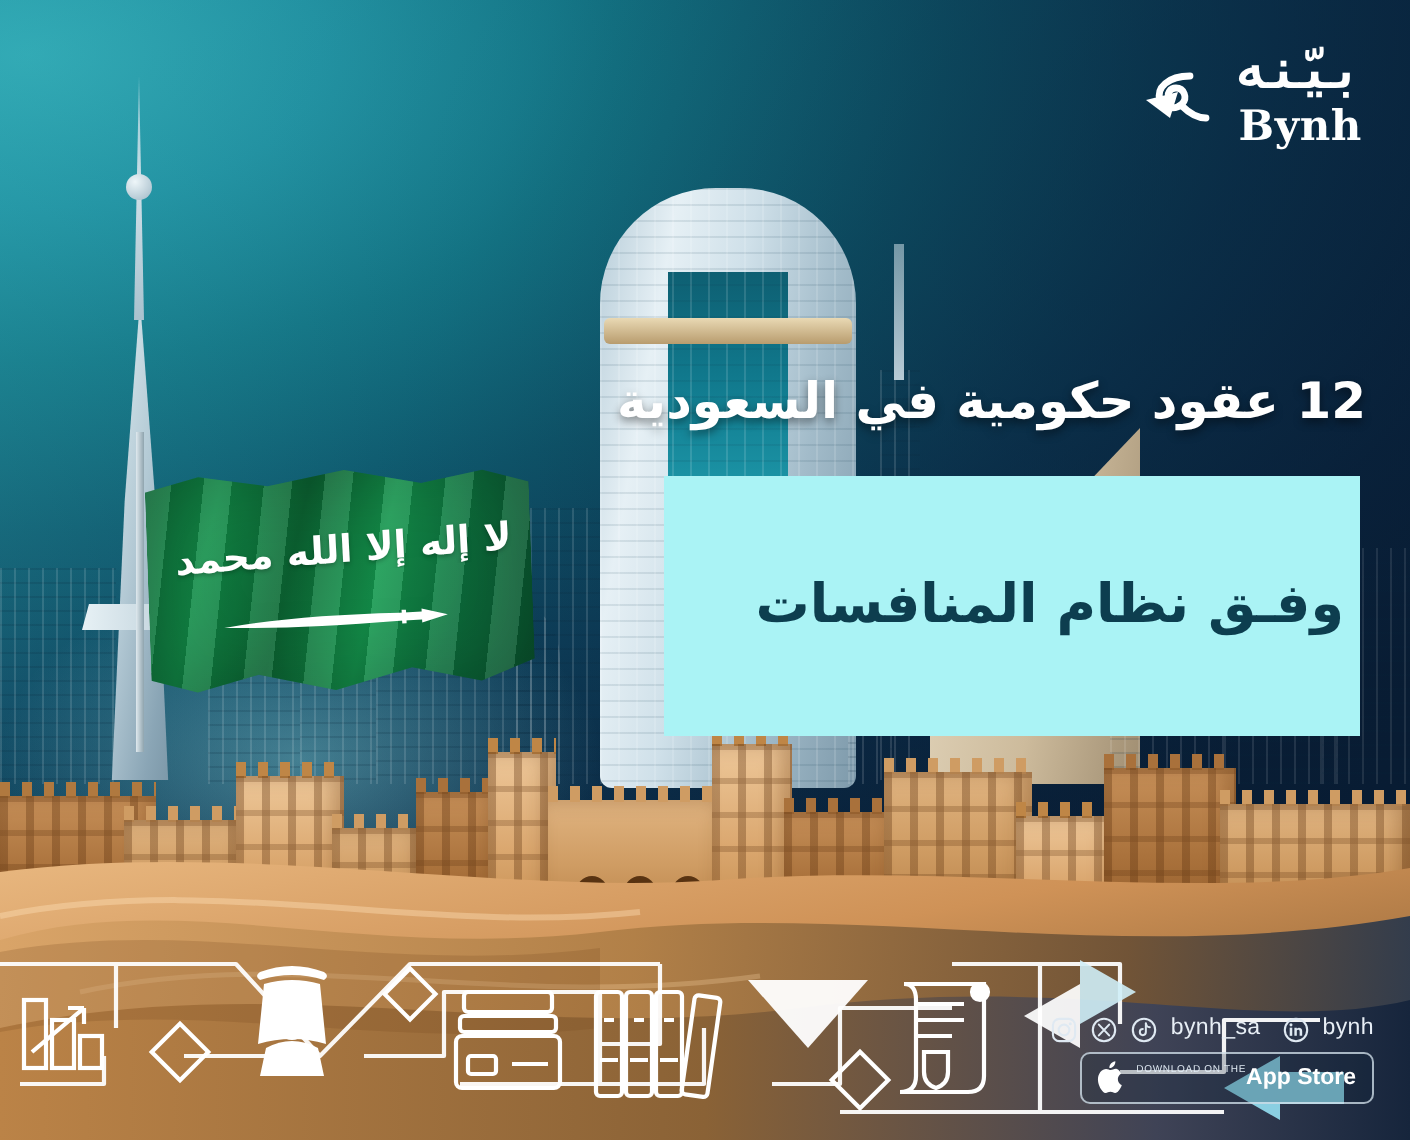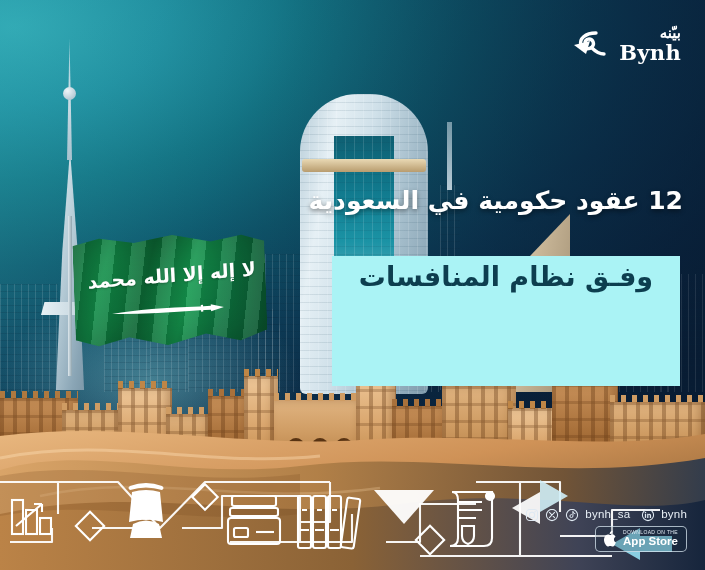--- a/index.html
+++ b/index.html
@@ -181,49 +181,49 @@
   .headline {
     position:absolute; right:22px; top:186px; width:360px;
     text-align:right; direction:rtl;
     color:#ffffff; font-size:25px; font-weight:700; line-height:1.18;
     font-family:"DejaVu Sans", sans-serif;
     text-shadow:0 2px 5px rgba(0,0,0,.45);
     white-space:nowrap;
   }
 
   .cyanbox {
-    position:absolute; left:332px; top:256px; width:348px; height:130px;
+    position:absolute; left:332px; top:238px; width:348px; height:130px;
     background:#aaf3f5;
-    display:flex; flex-direction:column; align-items:center; justify-content:space-between;
+    display:flex; flex-direction:row; align-items:center; justify-content:flex-end;
     gap:4px; padding:6px 8px;
   }
   .cyanline {
     direction:rtl; text-align:center; color:#0d3e4f;
     font-size:27px; font-weight:700; line-height:1.12;
     font-family:"DejaVu Sans", sans-serif; white-space:nowrap;
   }
 
   
   .logo { position:absolute; right:24px; top:24px; display:flex; align-items:center; gap:9px; }
-  .logo-ar { color:#fff; font-size:15px; font-weight:700; direction:rtl; line-height:1; font-family:Liberation Sans, sans-serif;}
+  .logo-ar { color:#fff; font-size:26px; font-weight:700; direction:rtl; line-height:1; font-family:Liberation Mono, monospace;}
   .logo-lat { color:#fff; font-size:21px; font-weight:700; letter-spacing:.3px; line-height:1; font-family:"DejaVu Serif",serif; }
   .logo-txt { display:flex; flex-direction:column; align-items:flex-end; gap:2px; }
 
   
   .social { position:absolute; right:18px; bottom:48px; display:flex; gap:6px; }
   .handle { color:#e7eef5; font-size:11.5px; font-family:"Liberation Sans",sans-serif; letter-spacing:.2px; }
   .sicon { width:14px; height:14px; }
 
   .stores { position:absolute; right:18px; bottom:18px; display:flex; gap:8px; }
   .badge {
     display:flex; align-items:center; gap:5px;
     border:1px solid rgba(225,238,248,.72); border-radius:5px;
     padding:3px 8px 3px 6px; background:rgba(10,30,52,.25);
   }
-  .badge-txt { display:flex; flex-direction:column; line-height:1; }
+  .badge-txt { display:flex; flex-direction:row; line-height:1; }
   .badge-sm { color:#dfe9f2; font-size:5px; letter-spacing:.35px; font-family:"Liberation Sans",sans-serif; text-transform:uppercase;}
   .badge-lg { color:#ffffff; font-size:11.5px; font-weight:700; font-family:"Liberation Sans",sans-serif; margin-top:1px;}
 </style>
 </head>
 <body>
 
 <div id="poster">
 
   <div class="sky"></div>
   <div class="sky-haze"></div>

